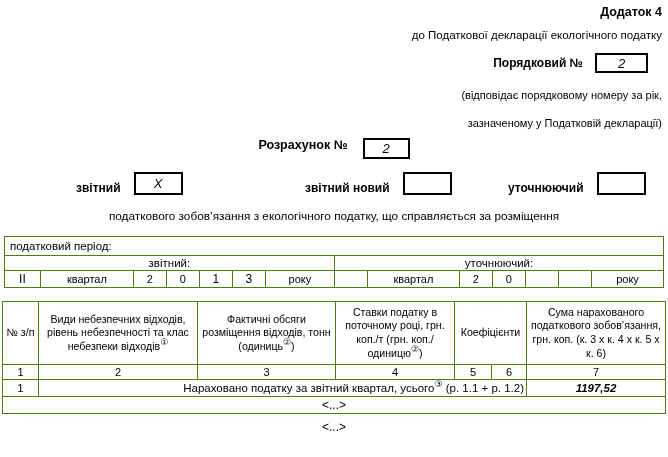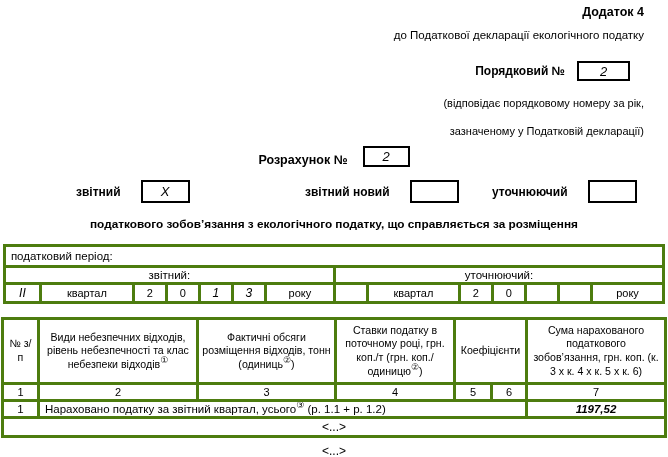--- a/index.html
+++ b/index.html
@@ -2,56 +2,56 @@
 <html><head>
 <meta charset="utf-8">
 <style>
   html,body { margin:0; padding:0; background:#fff; }
   .page {
     width:668px; height:457px; background:#ffffff; color:#000;
     font-family:"Liberation Sans", sans-serif; font-size:11px;
     position:relative; overflow:hidden;
   }
   
-  .top { text-align:right; padding:5px 24px 0 0; }
+  .top { text-align:right; padding:5px 6px 0 0; }
   .appendix-title { font-weight:bold; font-size:12.5px; }
   .appendix-sub { font-size:11.5px; margin-top:10px; }
-  .serial-row { display:flex; justify-content:flex-end; align-items:center; gap:12px; margin:20px 14px 0 0; }
+  .serial-row { display:flex; justify-content:flex-end; align-items:center; gap:12px; margin:12px 14px 0 0; }
   .serial-label { font-weight:bold; font-size:12px; }
   .fill-box {
     border:2px solid #000; display:flex; align-items:center; justify-content:center;
     font-style:italic; font-size:13px; background:#fff; box-sizing:border-box;
   }
   .serial-box { width:53px; height:20px; }
   .note { font-size:11px; margin-top:16px; }
   
-  .calc-row { display:flex; justify-content:center; align-items:flex-end; gap:15px; margin-top:9px; }
+  .calc-row { display:flex; justify-content:center; align-items:flex-start; gap:15px; margin-top:9px; }
   .calc-label { font-weight:bold; font-size:12.5px; }
   .calc-box { width:47px; height:21px; }
   
   .types-row { position:relative; height:26px; margin-top:13px; }
-  .type-group { position:absolute; top:0; display:flex; align-items:center; gap:20px; }
+  .type-group { position:absolute; top:0; display:flex; align-items:flex-end; gap:13px; }
   .type-label { font-weight:bold; font-size:12px; }
   .type-box { width:49px; height:23px; }
-  .g1 { left:76px; } .g2 { left:305px; } .g3 { left:492px; }
+  .g1 { left:76px; } .g2 { left:305px; } .g3 { left:508px; }
   
-  .subject { text-align:center; font-weight:bold; font-size:11.8px; line-height:1.35; margin-top:11px; }
+  .subject { text-align:center; font-weight:normal; font-size:11.8px; line-height:1.35; margin-top:11px; }
   
   table { border-collapse:collapse; table-layout:fixed; background:#fff; }
-  td { border:3px solid #4d7c0f; text-align:center; vertical-align:middle; padding:1px 2px; box-sizing:border-box; overflow:hidden; }
+  td { border:1px solid #4d7c0f; text-align:center; vertical-align:middle; padding:1px 2px; box-sizing:border-box; overflow:hidden; }
   .period-table { width:660px; margin:11px auto 0; }
   .period-title-cell { text-align:left; padding:3px 5px; font-size:11.5px; height:18px; }
   .period-head-cell { height:15px; font-size:11.5px; }
   .period-cell { height:16px; font-size:11px; }
   .main-table { width:664px; margin:13px auto 0; }
   .main-table .hdr { font-size:10.6px; line-height:1.28; padding:4px 3px; height:56px; }
   .main-table .numr { height:14px; font-size:11px; }
   .main-table .r { height:17px; font-size:11.5px; }
-  .left-cell { text-align:left; padding-left:5px; }
-  .val { font-style:italic; font-size:12px; }
+  .left-cell { text-align:right; padding-left:5px; }
+  .val { font-size:12px; }
   .bold-val { font-style:italic; font-weight:bold; font-size:12px; }
   .sup { font-size:9px; vertical-align:super; line-height:0; }
   .ellipsis-row { height:17px; font-size:12px; }
   .after-ellipsis { text-align:center; font-size:12px; margin-top:6px; }
 </style>
 </head>
 <body>
 
 <div class="page">
 

